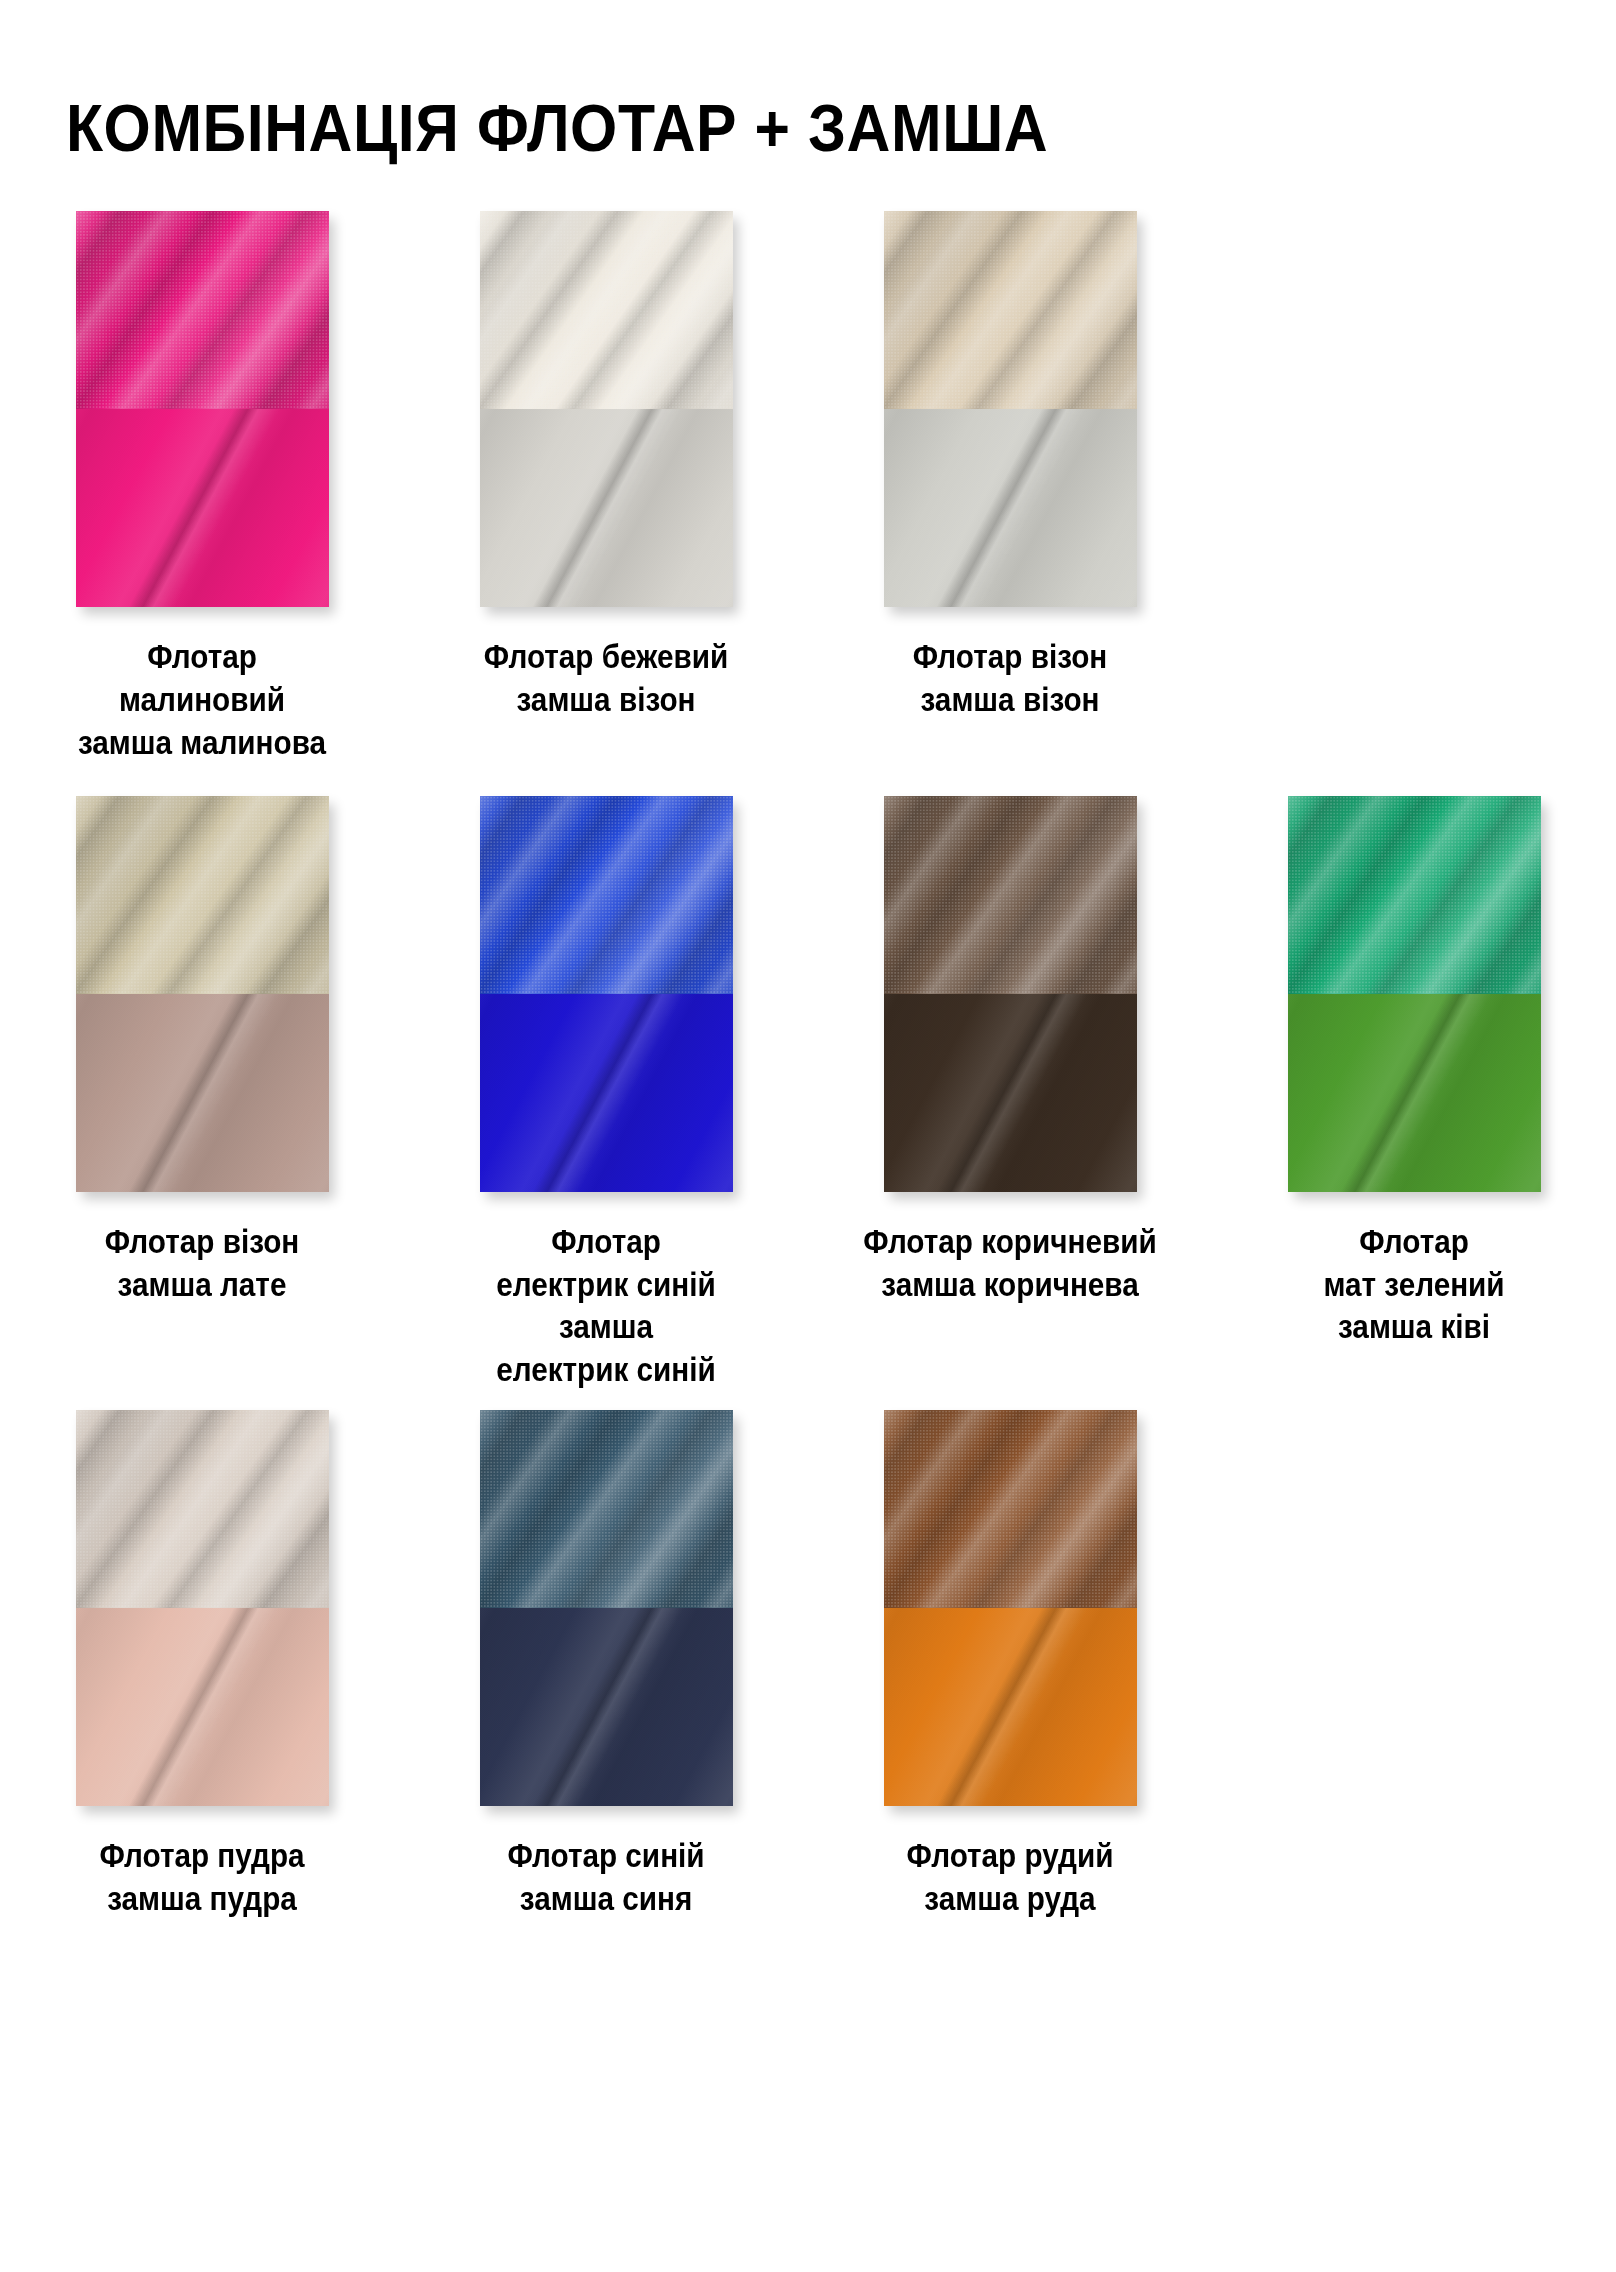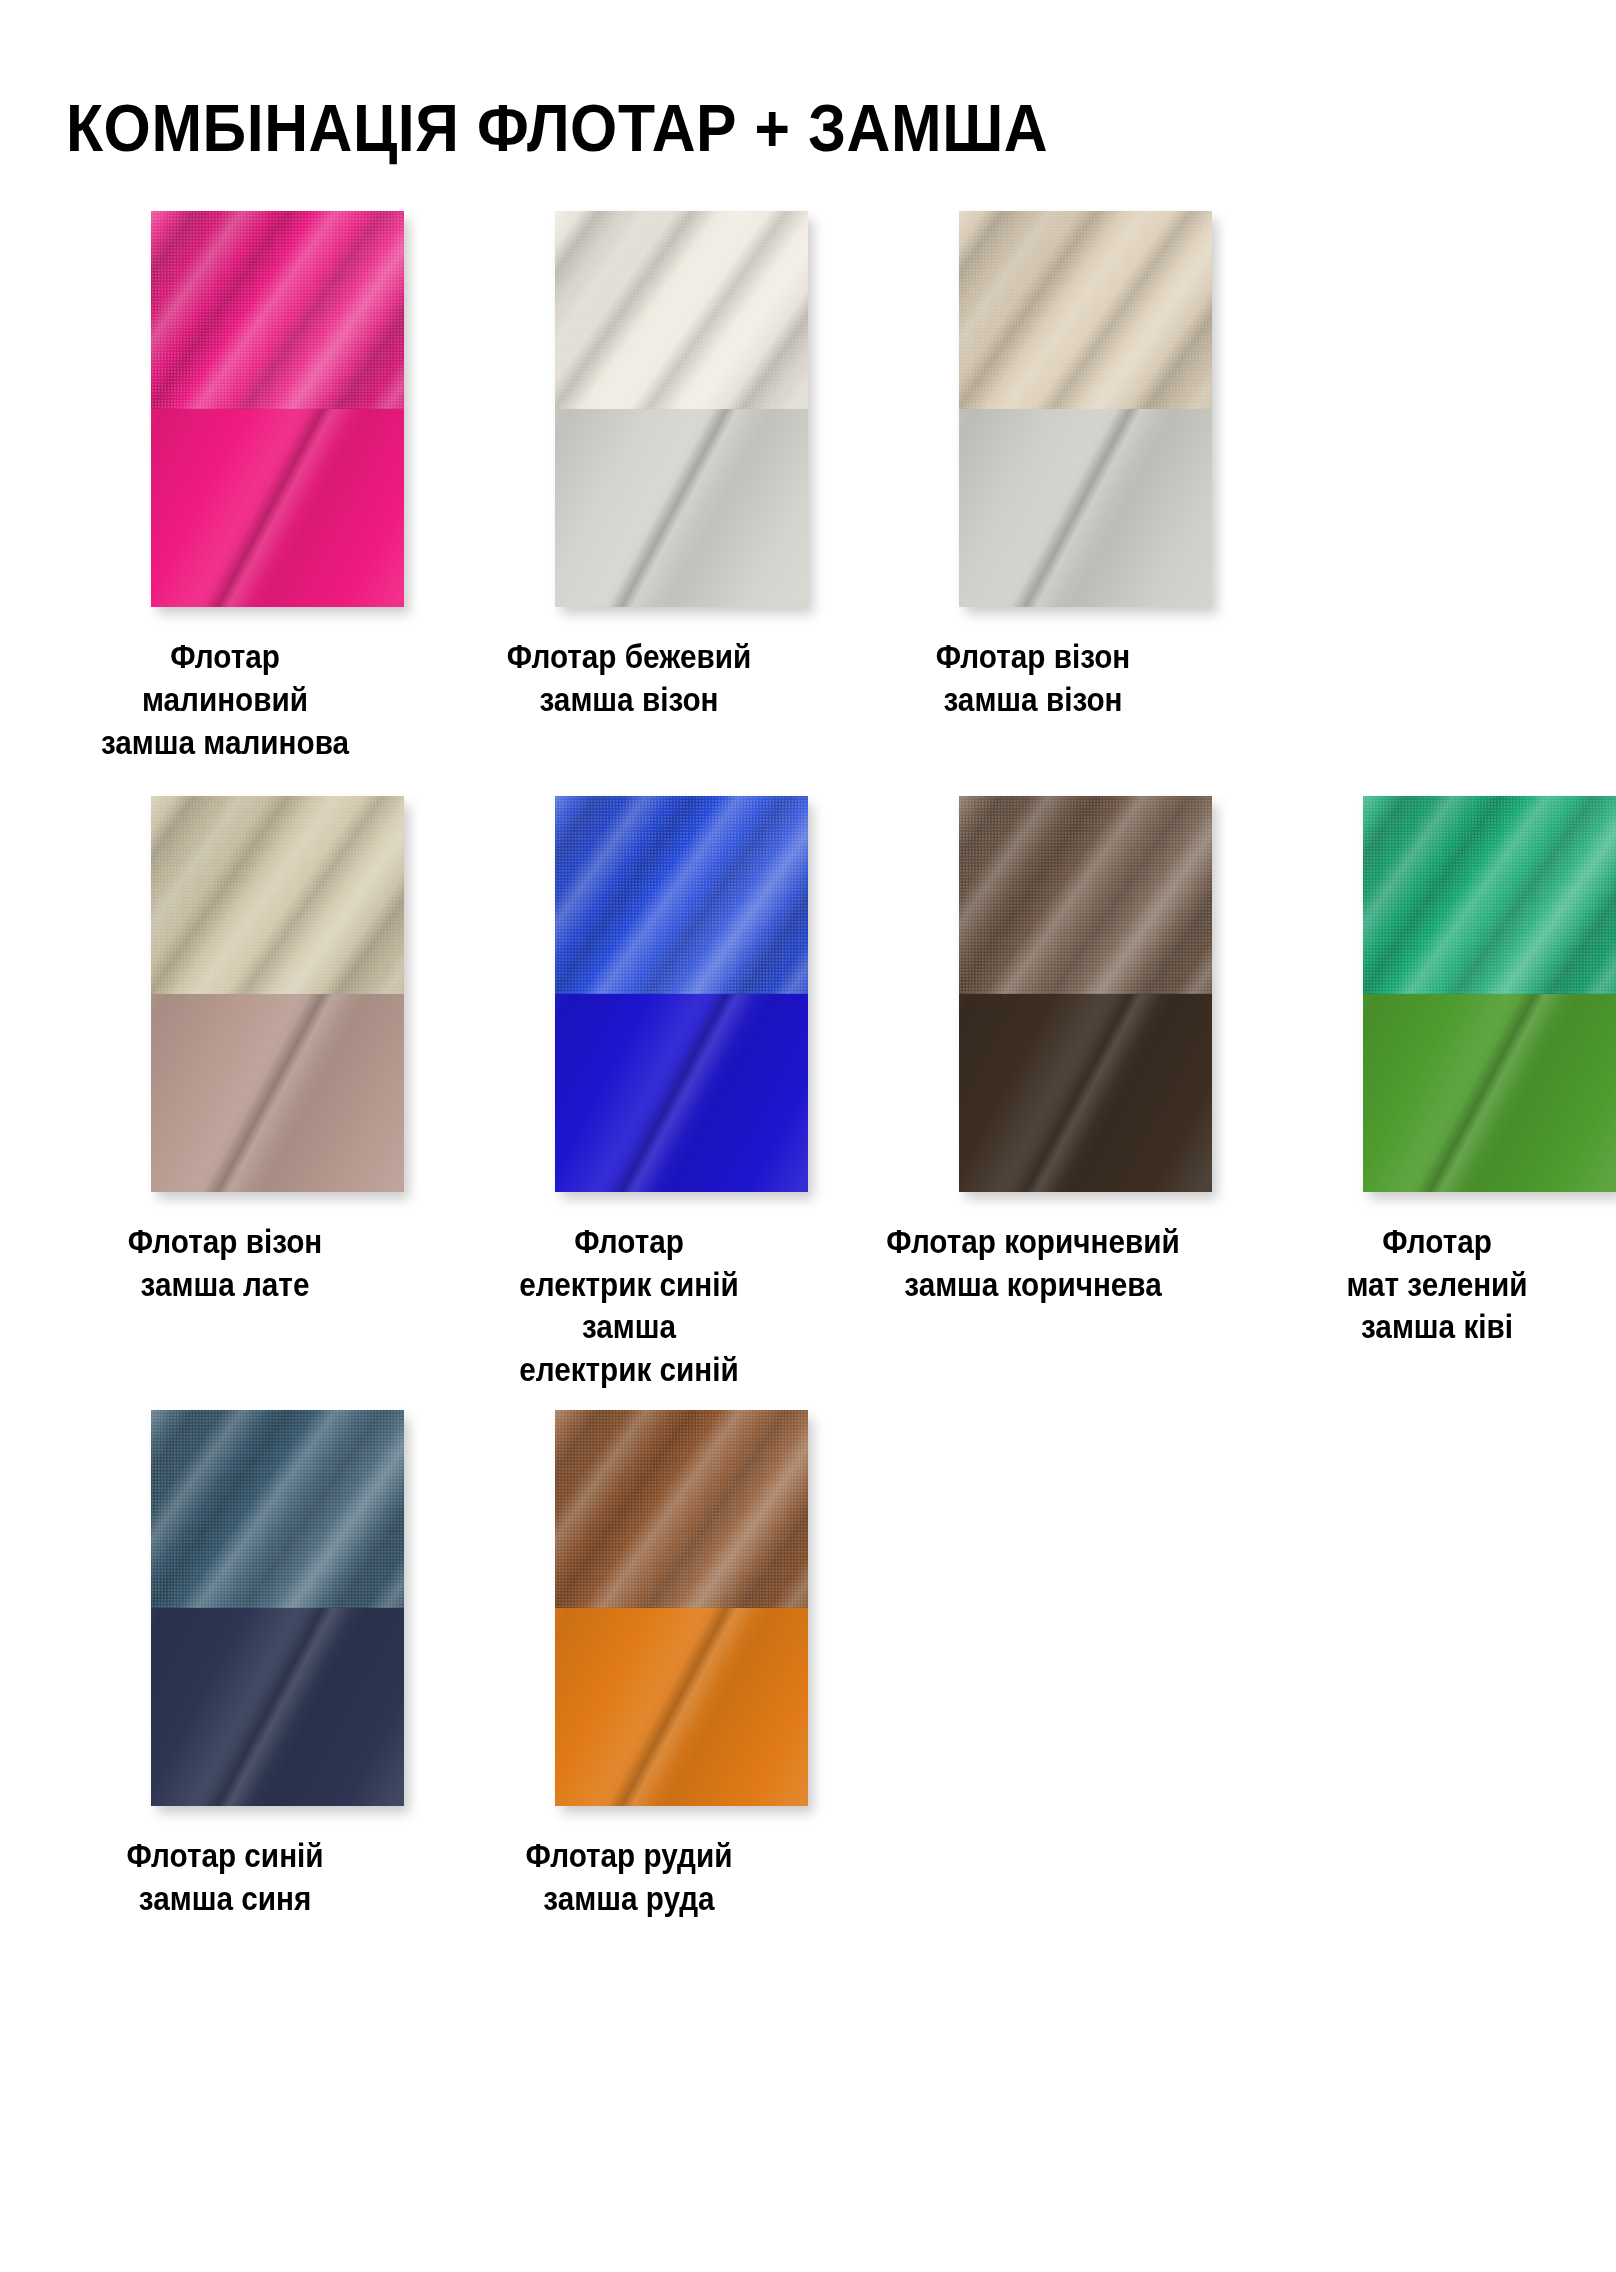--- a/index.html
+++ b/index.html
@@ -38,21 +38,21 @@
     width: 1616px;
   }
   .swatch-row {
     display: flex;
     width: 1616px;
   }
   .swatch-cell {
     width: 404px;
     display: flex;
     flex-direction: column;
-    align-items: flex-end;
+    align-items: center;
   }
 
   
   .swatch-img {
     width: 253px;
     height: 396px;
     box-shadow: 6.4px 7.7px 11.5px rgba(0,0,0,0.20);
     position: relative;
     overflow: hidden;
     flex: none;
@@ -199,20 +199,28 @@
       </div>
       <div class="swatch-label">Флотар
 мат зелений
 замша ківі</div>
     </div>
   </div>
 
   <div class="swatch-row" id="row-2">
     <div class="swatch-cell">
       <div class="swatch-img">
+        <div class="swatch-half leather" style="background-color: rgb(217, 206, 196);"></div>
+        <div class="swatch-half suede" style="background-color: rgb(230, 188, 174);"></div>
+      </div>
+      <div class="swatch-label">Флотар пудра
+замша пудра</div>
+    </div>
+    <div class="swatch-cell">
+      <div class="swatch-img">
         <div class="swatch-half leather" style="background-color: rgb(53, 86, 107);"></div>
         <div class="swatch-half suede" style="background-color: rgb(43, 51, 80);"></div>
       </div>
       <div class="swatch-label">Флотар синій
 замша синя</div>
     </div>
     <div class="swatch-cell">
       <div class="swatch-img">
         <div class="swatch-half leather" style="background-color: rgb(138, 82, 44);"></div>
         <div class="swatch-half suede" style="background-color: rgb(224, 122, 21);"></div>

